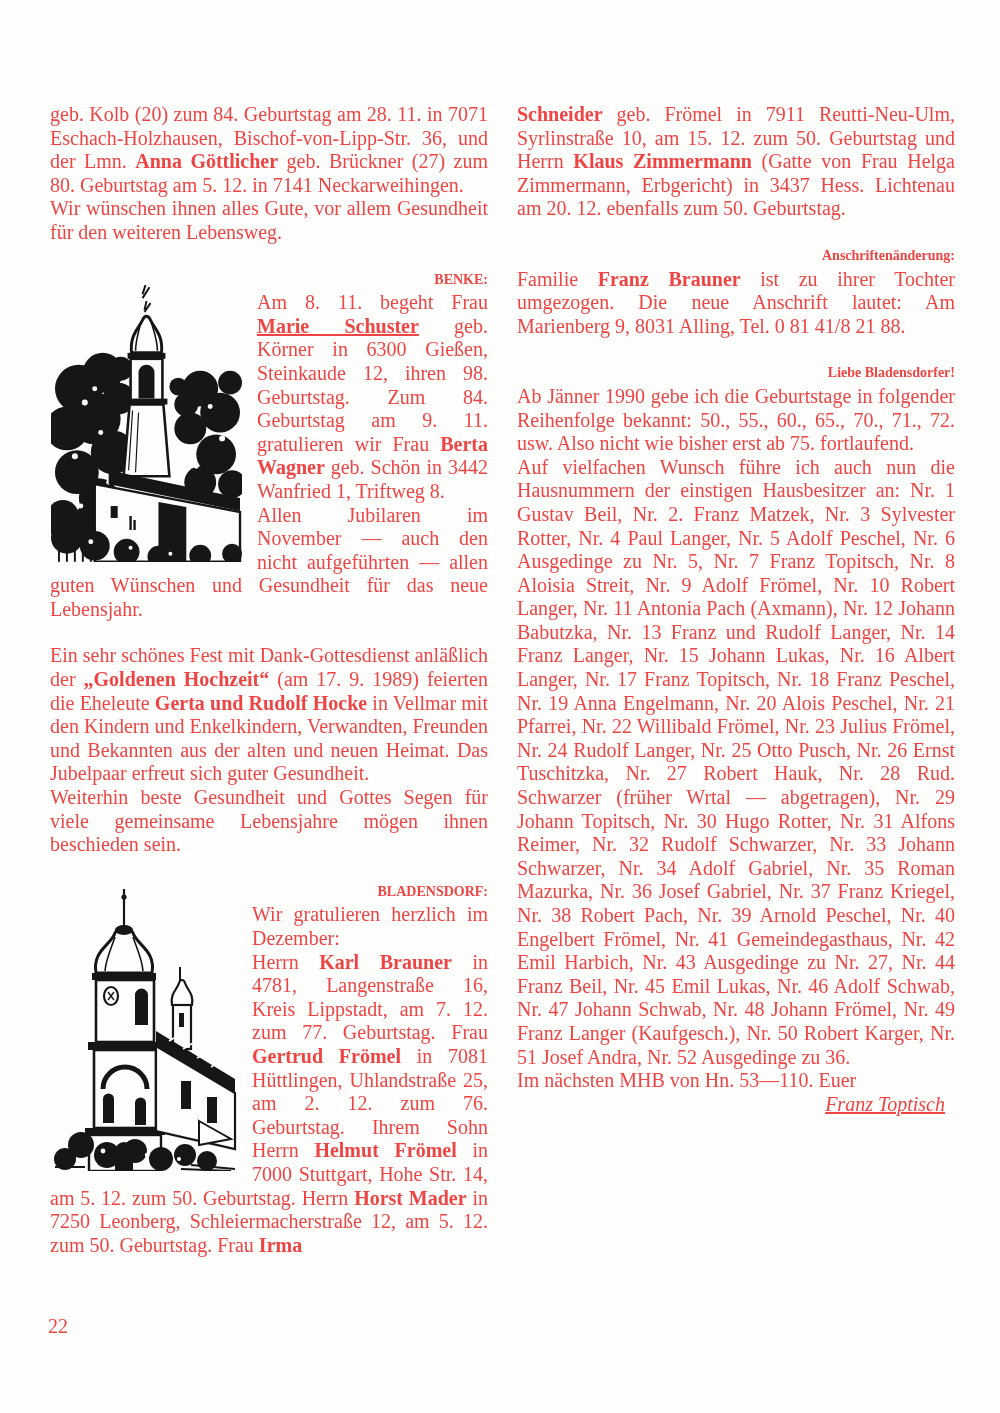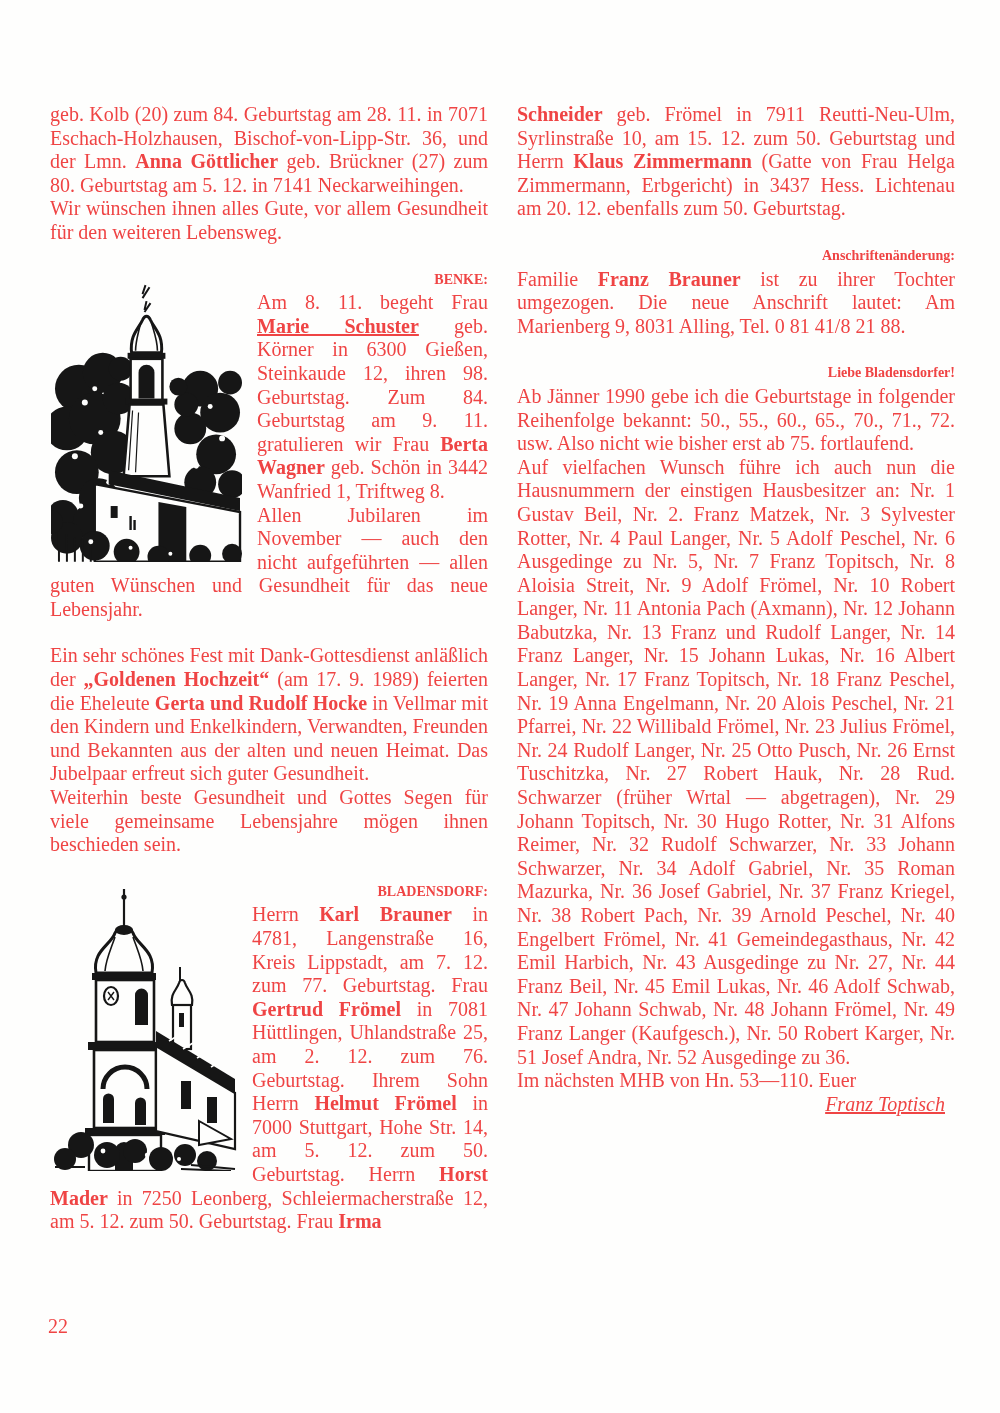--- a/index.html
+++ b/index.html
@@ -189,20 +189,21 @@
             <circle cx="14" cy="276" r="11"></circle>
           </g>
           <g fill="#fefefd">
             <circle cx="52" cy="268" r="2.4"></circle>
               <circle cx="96" cy="272" r="2.2"></circle>
               <circle cx="128" cy="276" r="2"></circle>
           </g>
           <path d="M140 282 l44 4 M130 286 l50 2 M4 284 h30" stroke="#161616" stroke-width="2" fill="none"></path>
         </svg>
         <h3>BLADENSDORF:</h3>
+        <p><span>Wir gratulieren herzlich im Dezember:</span></p>
         <p><span>Herrn </span><span style="font-weight: 700;">Karl Brauner</span><span> in 4781, Langenstraße 16, Kreis Lippstadt, am 7. 12. zum 77. Geburtstag. Frau </span><span style="font-weight: 700;">Gertrud Frömel</span><span> in 7081 Hüttlingen, Uhlandstraße 25, am 2. 12. zum 76. Geburtstag. Ihrem Sohn Herrn </span><span style="font-weight: 700;">Helmut Frömel</span><span> in 7000 Stuttgart, Hohe Str. 14, am 5. 12. zum 50. Geburtstag. Herrn </span><span style="font-weight: 700;">Horst Mader</span><span> in 7250 Leonberg, Schleiermacherstraße 12, am 5. 12. zum 50. Geburtstag. Frau </span><span style="font-weight: 700;">Irma</span></p>
       </section>
     </div>
 
     <div class="col">
       <p><span style="font-weight: 700;">Schneider</span><span> geb. Frömel in 7911 Reutti-Neu-Ulm, Syrlinstraße 10, am 15. 12. zum 50. Geburtstag und Herrn </span><span style="font-weight: 700;">Klaus Zimmermann</span><span> (Gatte von Frau Helga Zimmermann, Erbgericht) in 3437 Hess. Lichtenau am 20. 12. ebenfalls zum 50. Geburtstag.</span></p>
 
       <section class="sect">
         <h3>Anschriftenänderung:</h3>
         <p><span>Familie </span><span style="font-weight: 700;">Franz Brauner</span><span> ist zu ihrer Tochter umgezogen. Die neue Anschrift lautet: Am Marienberg 9, 8031 Alling, Tel. 0 81 41/8 21 88.</span></p>

